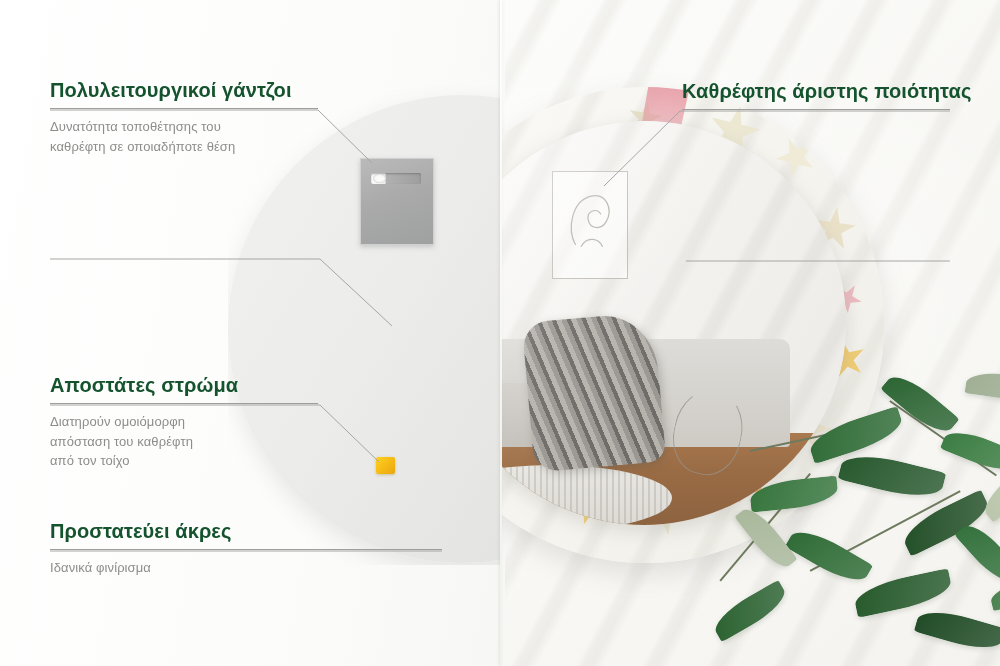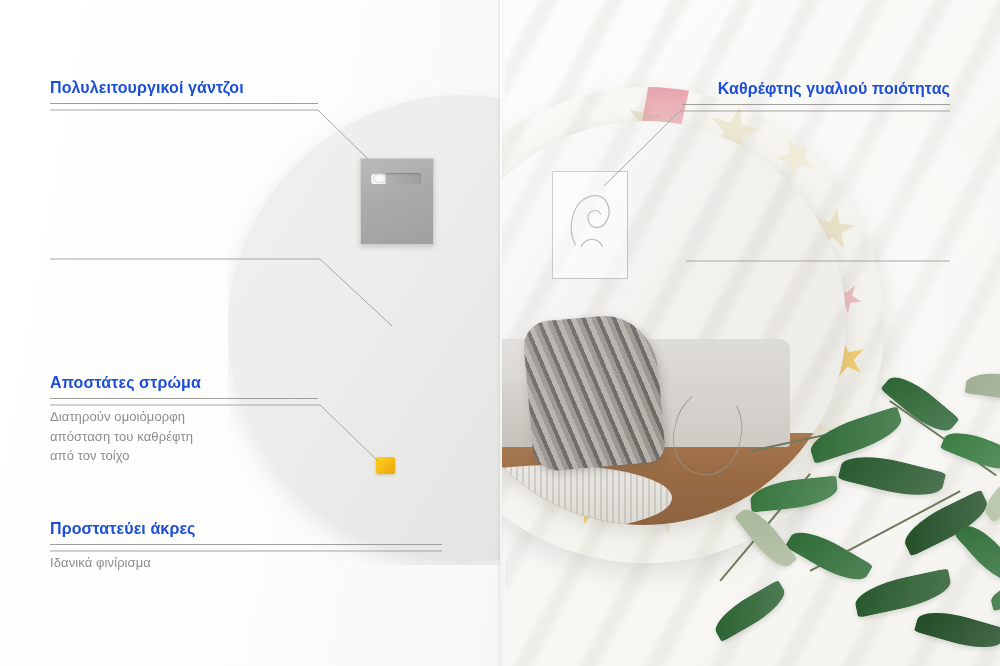--- a/index.html
+++ b/index.html
@@ -100,21 +100,21 @@
     background:linear-gradient(135deg,#ffd21f 0%,#f5b916 55%,#e8a70f 100%);
     border-radius:2px;box-shadow:0 1px 3px rgba(150,120,20,.35);}
 
   
   .foliage{position:absolute;left:690px;top:330px;width:320px;height:340px;}
   .leaf{position:absolute;border-radius:58% 8% 58% 8%;}
   .twig{position:absolute;background:#6e7a5e;transform-origin:left center;height:1.5px;}
 
   
   .callout{position:absolute;}
-  .co-title{font-size:16px;font-weight:bold;color:#1d4ed8;letter-spacing:.1px;
+  .co-title{font-size:20px;font-weight:bold;color:#14532d;letter-spacing:.1px;
     white-space:nowrap;line-height:1.2;}
   .co-rule{height:1px;background:#9e9e9c;margin-top:6px;}
   .co-body{font-size:13px;color:#8d8d8b;line-height:1.5;margin-top:8px;letter-spacing:.1px;}
   .right .co-title,.right .co-body{text-align:right;}
 
   .leader{position:absolute;overflow:visible;pointer-events:none;}
   .leader line{stroke:#a6a6a4;stroke-width:1;}
 </style>
 </head>
 <body>
@@ -214,36 +214,38 @@
     <line x1="320" y1="405" x2="379" y2="462"></line>
     <line x1="50" y1="551" x2="442" y2="551"></line>
     <line x1="950" y1="111" x2="680" y2="111"></line>
     <line x1="680" y1="111" x2="604" y2="186"></line>
     <line x1="950" y1="261" x2="686" y2="261"></line>
   </svg>
 
   <div class="callout left" style="left:50px;top:78px;width:268px;">
     <div class="co-title">Πολυλειτουργικοί γάντζοι</div>
     <div class="co-rule"></div>
+    <div class="co-body" style="white-space: pre-line;">Δυνατότητα τοποθέτησης του
+καθρέφτη σε οποιαδήποτε θέση</div>
   </div>
 
 
   <div class="callout left" style="left:50px;top:373px;width:268px;">
     <div class="co-title">Αποστάτες στρώμα</div>
     <div class="co-rule"></div>
     <div class="co-body" style="white-space: pre-line;">Διατηρούν ομοιόμορφη
 απόσταση του καθρέφτη
 από τον τοίχο</div>
   </div>
 
   <div class="callout left" style="left:50px;top:519px;width:392px;">
     <div class="co-title">Προστατεύει άκρες</div>
     <div class="co-rule"></div>
     <div class="co-body" style="white-space: pre-line;">Ιδανικά φινίρισμα</div>
   </div>
 
   <div class="callout right" style="left:682px;top:79px;width:268px;">
-    <div class="co-title">Καθρέφτης γυαλιού ποιότητας</div>
+    <div class="co-title">Καθρέφτης άριστης ποιότητας</div>
     <div class="co-rule"></div>
   </div>
 
 
 </div>
 
 </body></html>

